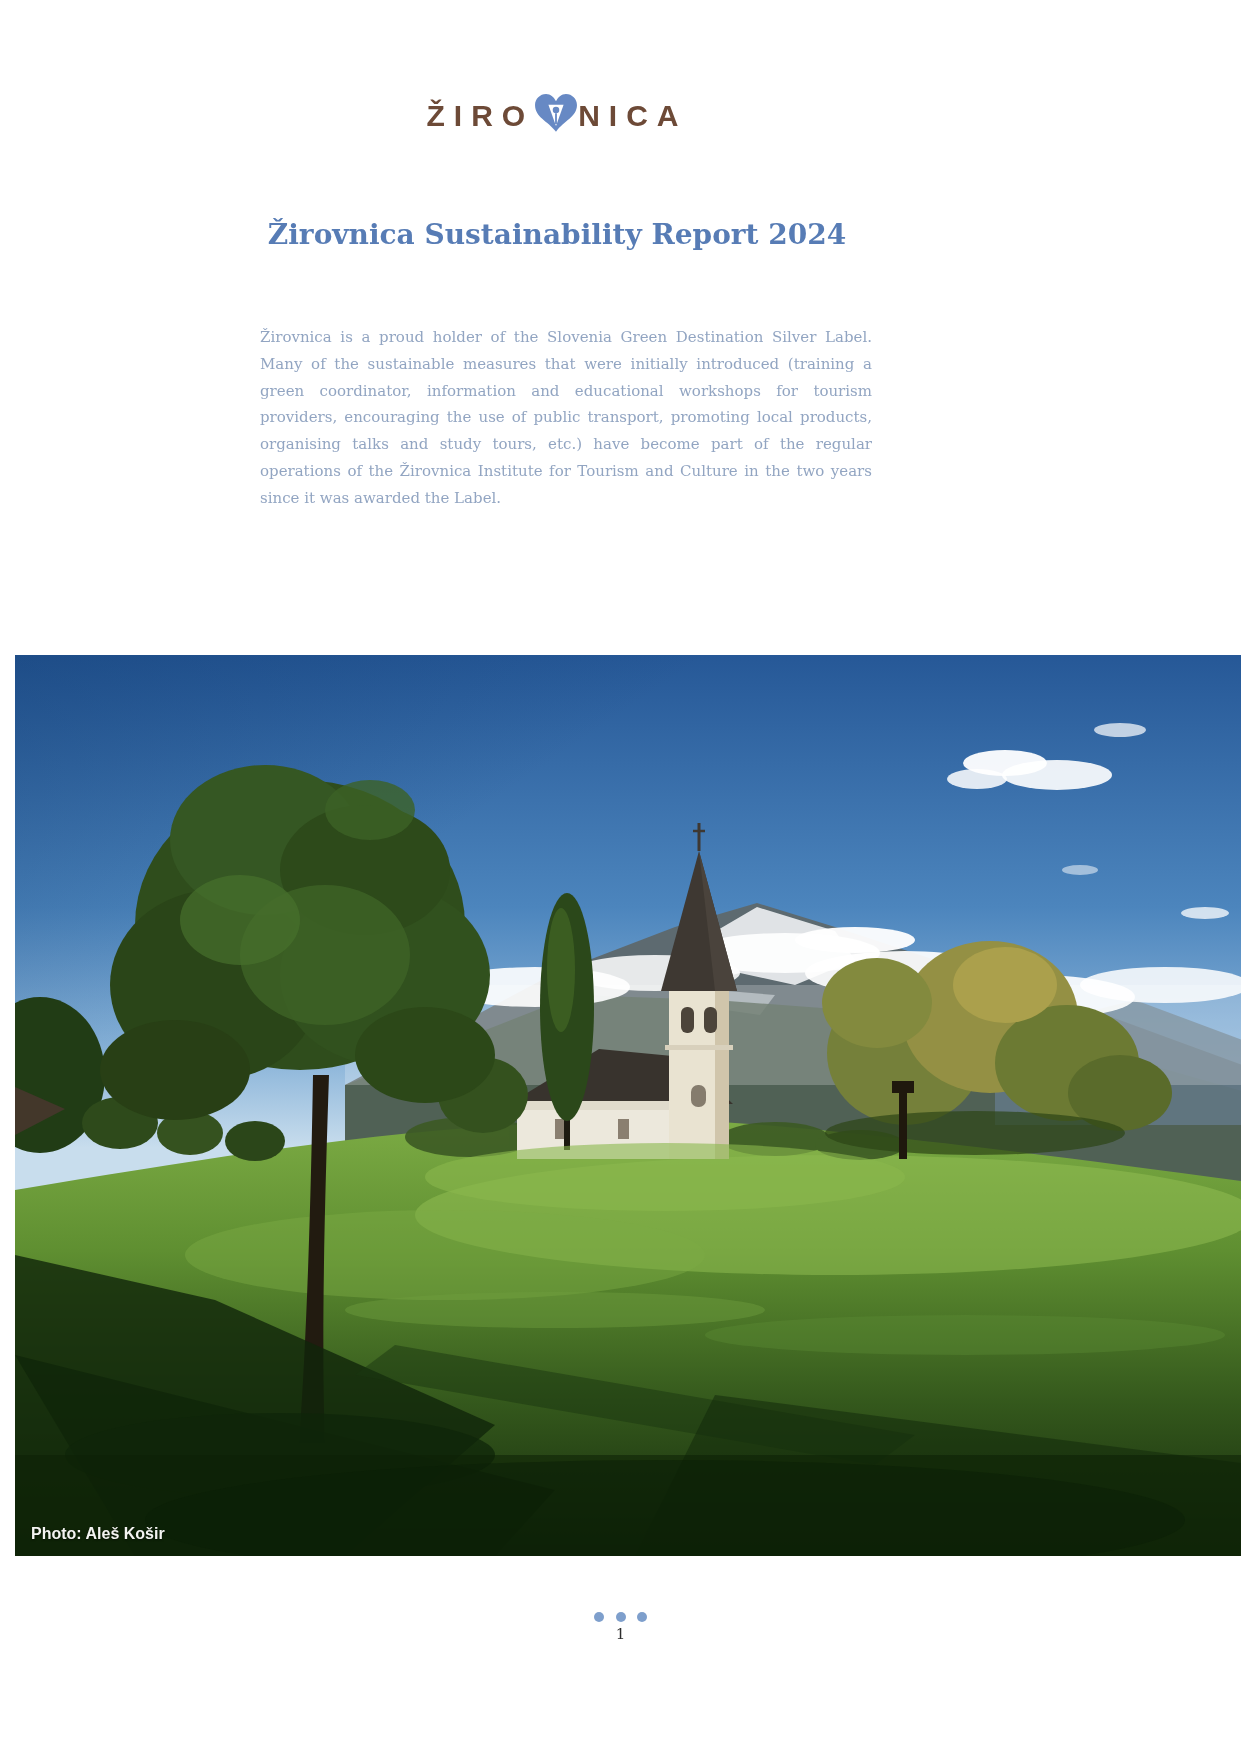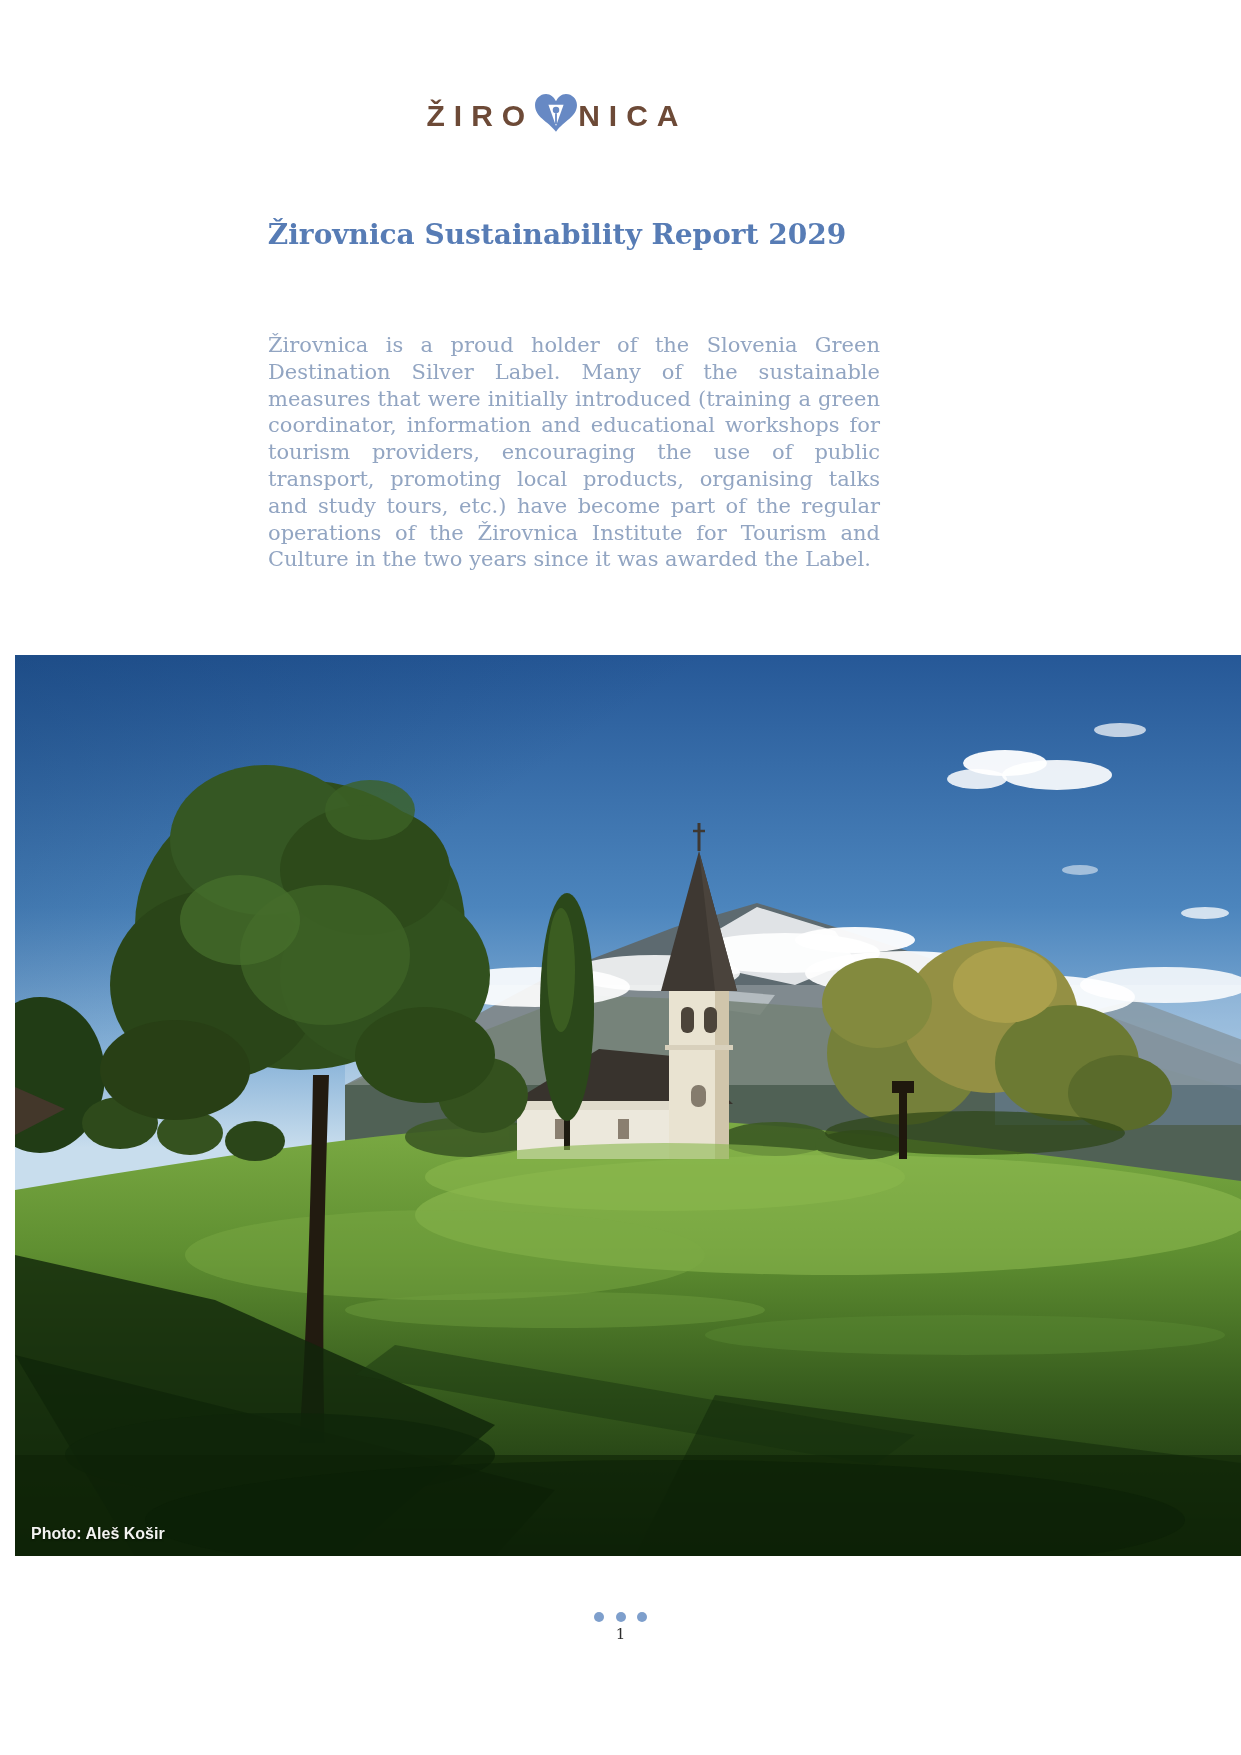--- a/index.html
+++ b/index.html
@@ -43,23 +43,23 @@
     font-family: "DejaVu Serif", serif;
     font-weight: bold;
     font-size: 28px;
     color: #577cb5;
   }
   
   .intro {
     position: absolute;
     top: 324px; left: 260px;
     width: 612px;
-    margin: 8px;
+    margin: 0;
     font-family: "DejaVu Serif", serif;
-    font-size: 21px;
+    font-size: 15px;
     line-height: 26.8px;
     text-align: justify;
     color: #92a5c2;
   }
   
   .photo {
     position: absolute;
     top: 640px; left: 0;
     width: 1241px; height: 901px;
     margin: 15px;
@@ -103,21 +103,21 @@
 
   <header class="logo">
     <span class="logo-text">ŽIRO</span><svg class="logo-heart" width="42" height="38" viewBox="0 0 32 29">
       <path d="M23.6 0c-3.4 0-6.3 2.7-7.6 5.6C14.7 2.7 11.8 0 8.4 0 3.8 0 0 3.8 0 8.4c0 9.4 9.5 11.9 16 20.4 6.1-8.5 16-11.3 16-20.4C32 3.8 28.2 0 23.6 0z" fill="#6789c4"></path>
       <polygon points="10.2,8.2 21.8,8.2 16,24.5" fill="#ffffff"></polygon>
       <circle cx="16" cy="12.2" r="2.5" fill="#6789c4"></circle>
       <line x1="16" y1="14.7" x2="16" y2="22.8" stroke="#6789c4" stroke-width="1.4"></line>
     </svg><span class="logo-text">NICA</span>
   </header>
 
-  <h1 class="title">Žirovnica Sustainability Report 2029</h1>
+  <h1 class="title">Žirovnica Sustainability Report 2024</h1>
 
   <p class="intro">Žirovnica is a proud holder of the Slovenia Green Destination Silver Label. Many of the sustainable measures that were initially introduced (training a green coordinator, information and educational workshops for tourism providers, encouraging the use of public transport, promoting local products, organising talks and study tours, etc.) have become part of the regular operations of the Žirovnica Institute for Tourism and Culture in the two years since it was awarded the Label.</p>
 
   <figure class="photo">
     <svg width="1241" height="901" viewBox="0 0 1241 901">
       <defs>
         <linearGradient id="skyGrad" x1="0" y1="0" x2="0" y2="1">
           <stop offset="0%" stop-color="#265897"></stop>
           <stop offset="45%" stop-color="#4c85bd"></stop>
           <stop offset="72%" stop-color="#8ab4d9"></stop>

